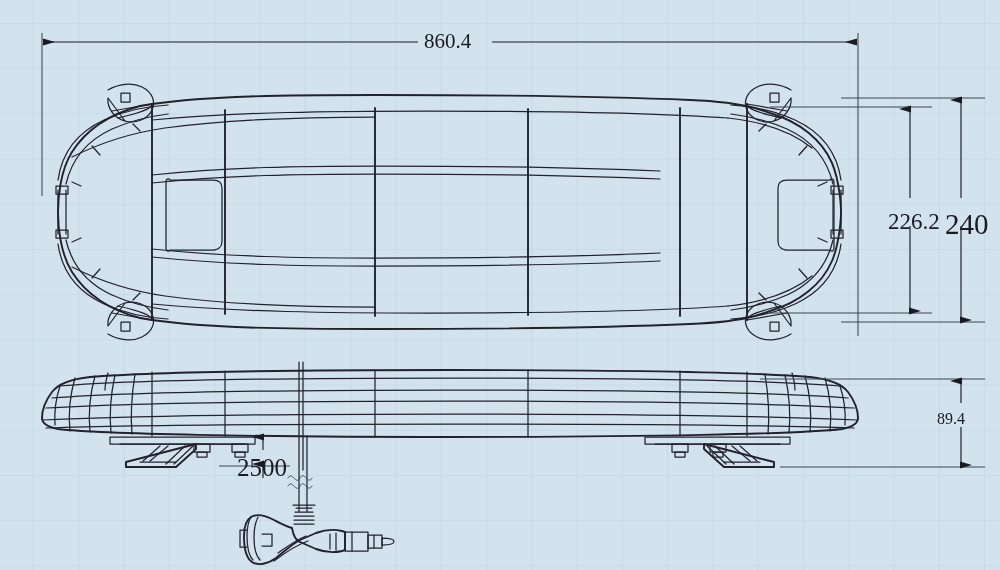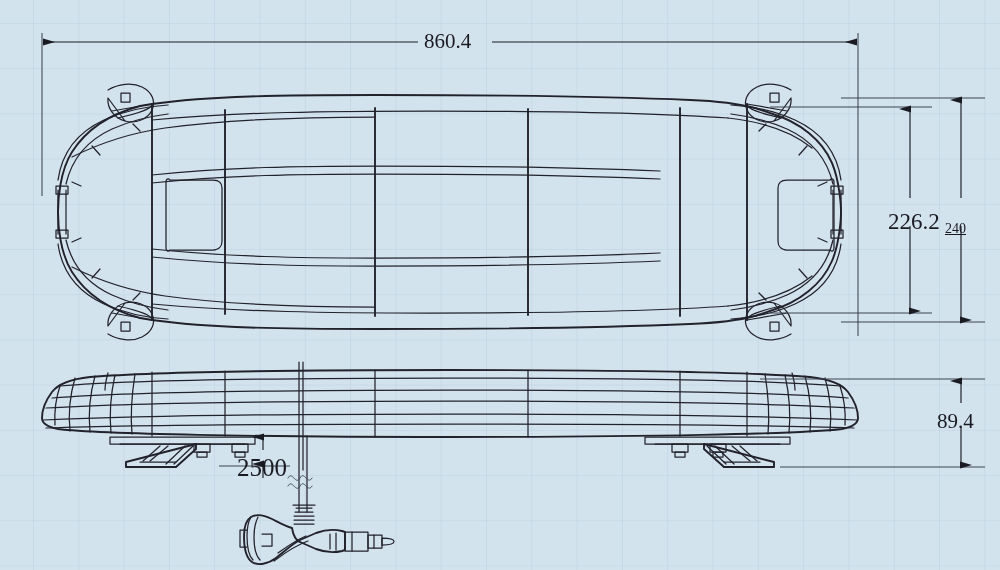--- a/index.html
+++ b/index.html
@@ -15,22 +15,22 @@
   .dimtext{
     position:absolute;
     font-family:"Liberation Serif","DejaVu Serif",serif;
     color:#1a1a22;
     white-space:nowrap;
     line-height:1;
     user-select:none;
   }
   #t-length{left:424px;top:31px;font-size:21px;}
   #t-inner{left:888px;top:210px;font-size:23px;font-family:Liberation Serif, serif;}
-  #t-outer{left:945px;top:222px;font-size:14px;text-decoration:underline;}
-  #t-height{left:937px;top:411px;font-size:21px;}
+  #t-outer{left:945px;top:210px;font-size:29px;}
+  #t-height{left:937px;top:411px;font-size:16px;}
   #t-cable{left:237px;top:455px;font-size:25px;}
 </style>
 </head>
 <body>
 
 <div id="stage">
 
   <svg id="grid" width="1000" height="570" viewBox="0 0 1000 570">
     <defs>
       <pattern id="minorgrid" width="45.3" height="45.2" patternUnits="userSpaceOnUse" x="33" y="23">

